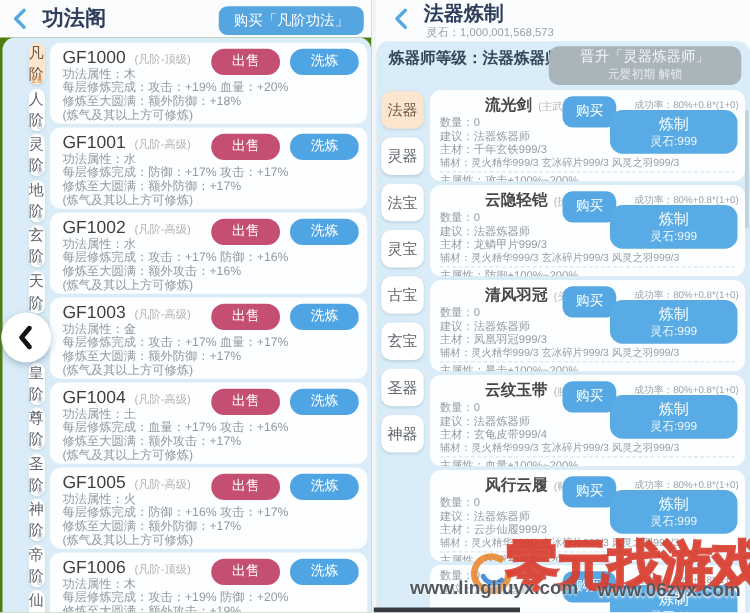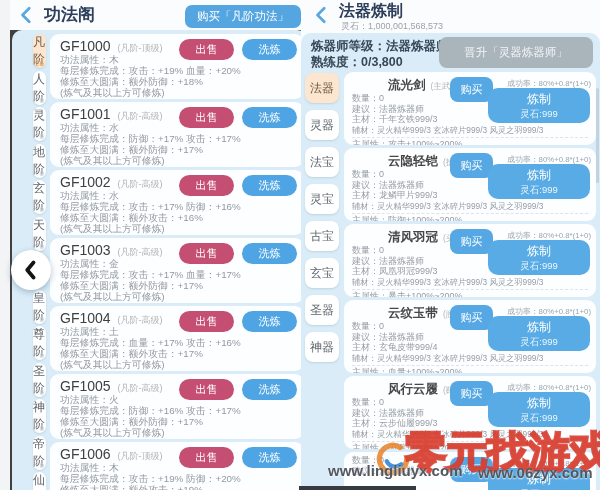--- a/index.html
+++ b/index.html
@@ -1,21 +1,21 @@
 <!DOCTYPE html>
 <html><head>
 <meta charset="utf-8">
 <style>
   * { margin:0; padding:0; box-sizing:border-box; }
   html,body { width:600px; height:490px; overflow:hidden; background:#ffffff;
               font-family:"Liberation Sans","DejaVu Sans",sans-serif; }
   .stage { position:relative; width:600px; height:490px; background:#f2f4f6; }
 
   
-  .lp { position:absolute; left:10px; top:0; width:297px; height:490px; background:#404040; }
+  .lp { position:absolute; left:0; top:0; width:297px; height:490px; background:#4d7c0f; }
   .lp-header { position:absolute; top:0; left:0; right:0; height:30px; background:#fbfcfd; }
   .back-ic { position:absolute; left:8px; top:6px; width:18px; height:18px; }
   .lp-title { position:absolute; left:34px; top:3px; font-size:17px; font-weight:bold; color:#2e3f5c; }
   .lp-buy { position:absolute; right:6px; top:5px; background:#54a5e0; color:#fff; font-size:11.5px;
             padding:4px 12px; border-radius:7px; border:none; }
   .lp-body { position:absolute; top:30px; left:2px; right:0; bottom:0; background:#d9ecf7;
              border-radius:10px 10px 0 0; overflow:hidden; }
   .lp-tabs { position:absolute; left:2px; top:4px; width:32px; bottom:0;
              display:flex; flex-direction:column; gap:2.5px; }
   .ltab { position:relative; flex:0 0 34px; background:#ffffff; border-radius:7px;
@@ -237,23 +237,23 @@
     <span class="back-ic" style="left:12px; top:6px;">
       <svg width="18" height="18" viewBox="0 0 16 16">
           <polyline points="10,2 4,8 10,14" fill="none" stroke="#57a8e0" stroke-width="2.4" stroke-linecap="round" stroke-linejoin="round"></polyline>
         </svg>
     </span>
     <span class="rp-title">法器炼制</span>
     <span class="rp-stones">灵石：1,000,001,568,573</span>
 
     <div class="rp-body">
       <div class="rp-level">炼器师等级：法器炼器师</div>
-      <div class="rp-prof">熟练度：0/3,800</div>
       <button class="rp-promote">
         <div class="m">晋升「灵器炼器师」</div>
+        <div class="s">元婴初期 解锁</div>
       </button>
 
       <div class="rp-tabs">
         <div class="rtab active">法器</div>
         <div class="rtab">灵器</div>
         <div class="rtab">法宝</div>
         <div class="rtab">灵宝</div>
         <div class="rtab">古宝</div>
         <div class="rtab">玄宝</div>
         <div class="rtab">圣器</div>

